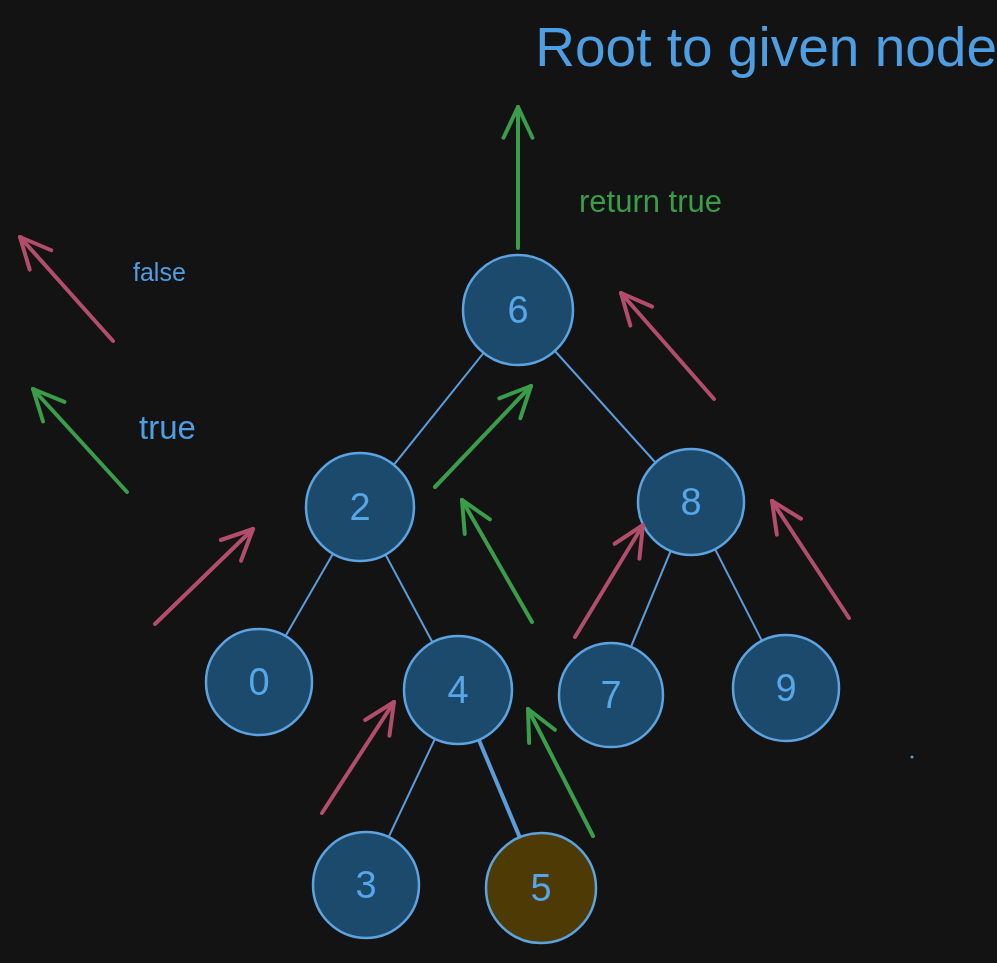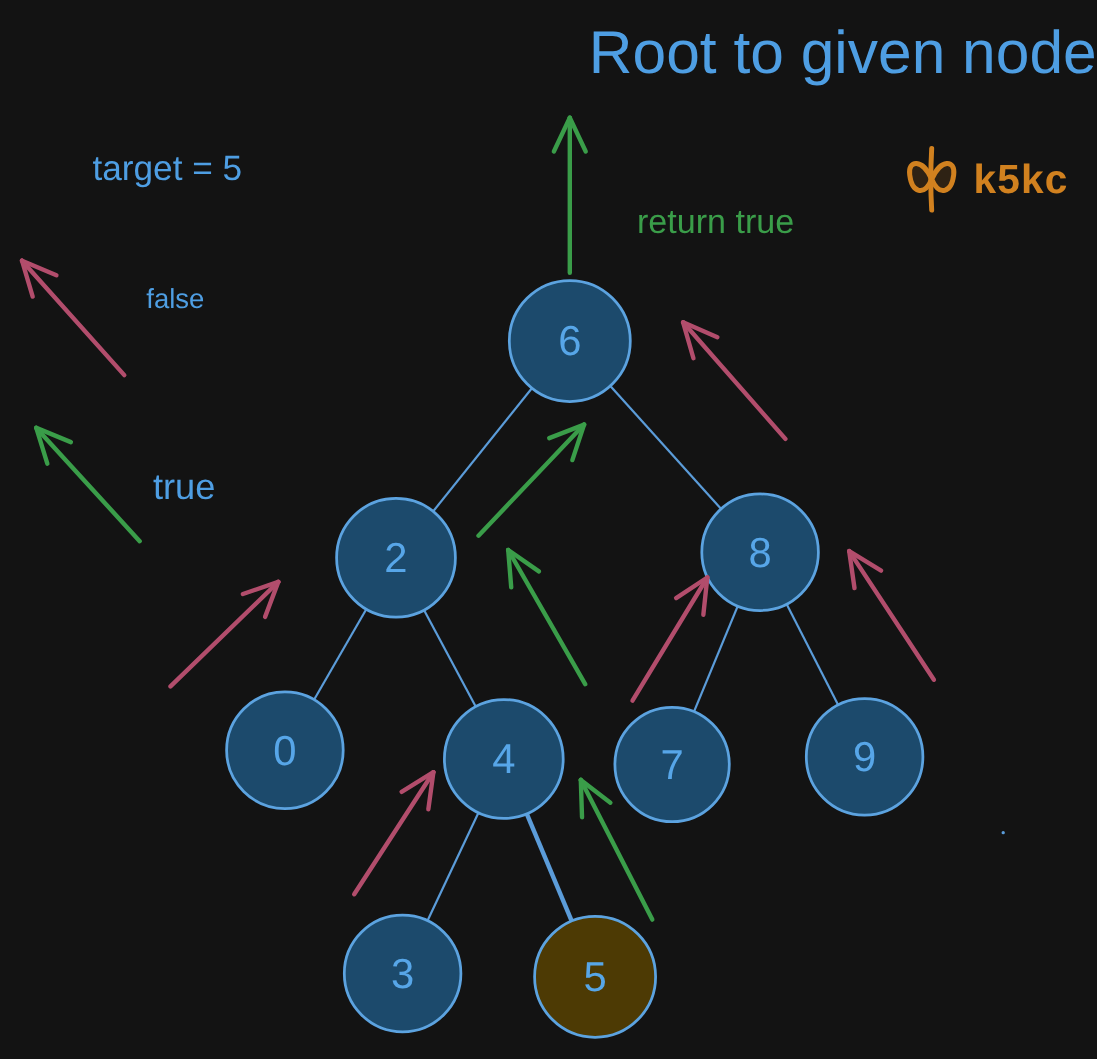--- a/index.html
+++ b/index.html
@@ -7,21 +7,21 @@
     position:relative;width:997px;height:963px;background:#131313;overflow:hidden;
     font-family:"Liberation Sans", sans-serif;
   }
   .stage svg.tree{position:absolute;left:0;top:0;}
   .lbl{position:absolute;white-space:nowrap;line-height:1.05;}
   .blue{color:#4e9ee3;}
   .green{color:#3a9d49;}
   .title-lbl{left:0;top:19px;width:100%;text-align:right;font-size:55px;}
   .target-lbl{left:84px;top:137px;font-size:32px;}
   .false-lbl{left:133px;top:259px;font-size:25px;}
-  .true-lbl{left:139px;top:411px;font-size:33px;margin-top:15px;}
+  .true-lbl{left:139px;top:411px;font-size:33px;}
   .return-lbl{left:579px;top:186px;font-size:31px;}
   .rooteq-lbl{left:622px;top:859px;font-size:31px;}
   .watermark{
     position:absolute;left:818px;top:131px;display:flex;align-items:center;gap:9px;
     color:#d1811f;font-size:37px;font-weight:bold;letter-spacing:1px;
   }
   .watermark svg{display:block;}
 </style>
 </head>
 <body>
@@ -125,29 +125,18 @@
       </g>
       <g>
         <line x1="518" y1="248" x2="518" y2="107" stroke="#3a9d49" stroke-width="4" stroke-linecap="round"></line>
         <line x1="518" y1="107" x2="503.518058187756" y2="137.76155654947877" stroke="#3a9d49" stroke-width="4" stroke-linecap="round"></line>
         <line x1="518" y1="107" x2="532.481941812244" y2="137.76155654947877" stroke="#3a9d49" stroke-width="4" stroke-linecap="round"></line>
       </g>
       <circle cx="912" cy="757" r="1.5" fill="#5b9cd9"></circle>
     </svg>
 
   <div class="lbl blue title-lbl">Root to given node</div>
-  <div class="lbl blue target-lbl">target = 5</div>
   <div class="lbl blue false-lbl">false</div>
   <div class="lbl blue true-lbl">true</div>
   <div class="lbl green return-lbl">return true</div>
 
-  <div class="watermark">
-    <svg width="58" height="64" viewBox="0 0 58 64">
-      <g fill="rgba(209,129,31,0.14)" stroke="#d1811f" stroke-width="4.5" stroke-linecap="round" stroke-linejoin="round">
-        <path d="M29 32 C21 13 7 14 9 28 C11 44 22 48 29 32 Z"></path>
-        <path d="M29 32 C37 13 51 14 49 28 C47 44 36 48 29 32 Z"></path>
-        <path d="M29 4 C28 22 28 44 29 60" fill="none"></path>
-      </g>
-    </svg>
-    <span>k5kc</span>
-  </div>
 
 </div>
 
 </body></html>

